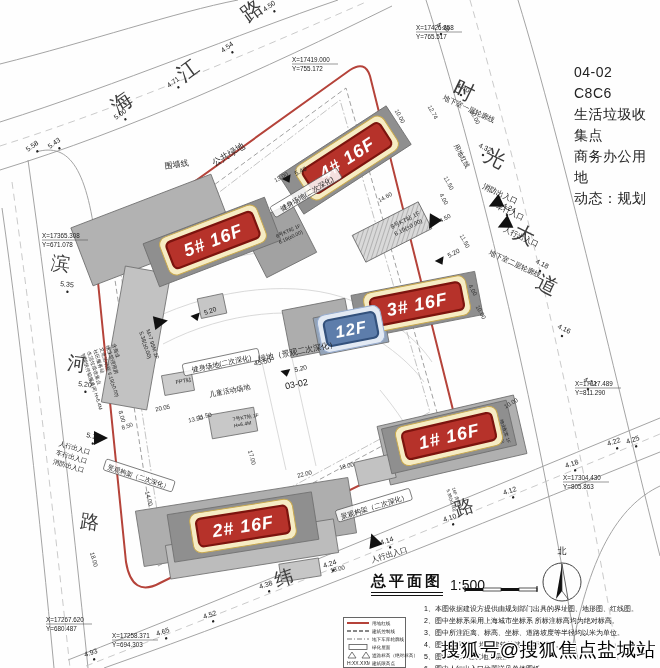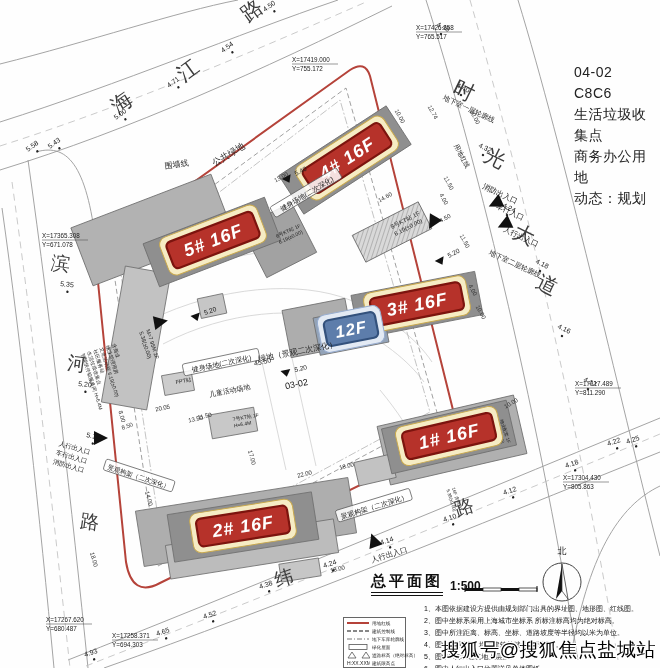--- a/index.html
+++ b/index.html
@@ -3,21 +3,21 @@
 <meta charset="utf-8">
 <style>
   html,body{margin:0;padding:0}
   body{width:660px;height:668px;overflow:hidden;background:#fefefe;position:relative;
        font-family:"Liberation Sans","DejaVu Sans",sans-serif;}
   .canvas{position:absolute;inset:0;width:660px;height:668px}
   svg#plan{position:absolute;left:0;top:0}
   .info{position:absolute;left:574px;top:62px;font-size:14px;line-height:1.5;color:#222;letter-spacing:.5px;z-index:5}
   .titleblock{position:absolute;left:371px;top:572px;display:flex;align-items:flex-end;gap:7px;z-index:5}
   .t-main{font-size:15px;font-weight:bold;letter-spacing:3px;color:#111;border-bottom:4px double #111;padding-bottom:1px}
-  .t-scale{font-size:12px;color:#111;font-weight:700;padding-bottom:3px}
+  .t-scale{font-size:14px;color:#111;font-weight:400;padding-bottom:3px}
   .scalebar{position:absolute;left:463px;top:583px;z-index:5}
   .north{position:absolute;left:536px;top:545px;z-index:5}
   .legend{position:absolute;left:343px;top:617px;width:63px;height:51px;border:1px solid #666;background:#fff;
           padding:1px 2px;box-sizing:border-box;z-index:6}
   .legend-row{display:flex;align-items:center;height:8px;gap:2px}
   .legend-sym{width:24px;flex:0 0 24px;display:flex;align-items:center}
   .legend-label{font-size:4.6px;color:#222;white-space:nowrap}
   .notes{position:absolute;left:424px;top:603px;width:236px;font-size:7px;line-height:12px;color:#111;z-index:5}
   .note{white-space:nowrap;overflow:hidden}
   .watermark{position:absolute;right:4px;bottom:5px;font-size:19px;font-weight:400;color:#000;letter-spacing:.5px;z-index:9;

